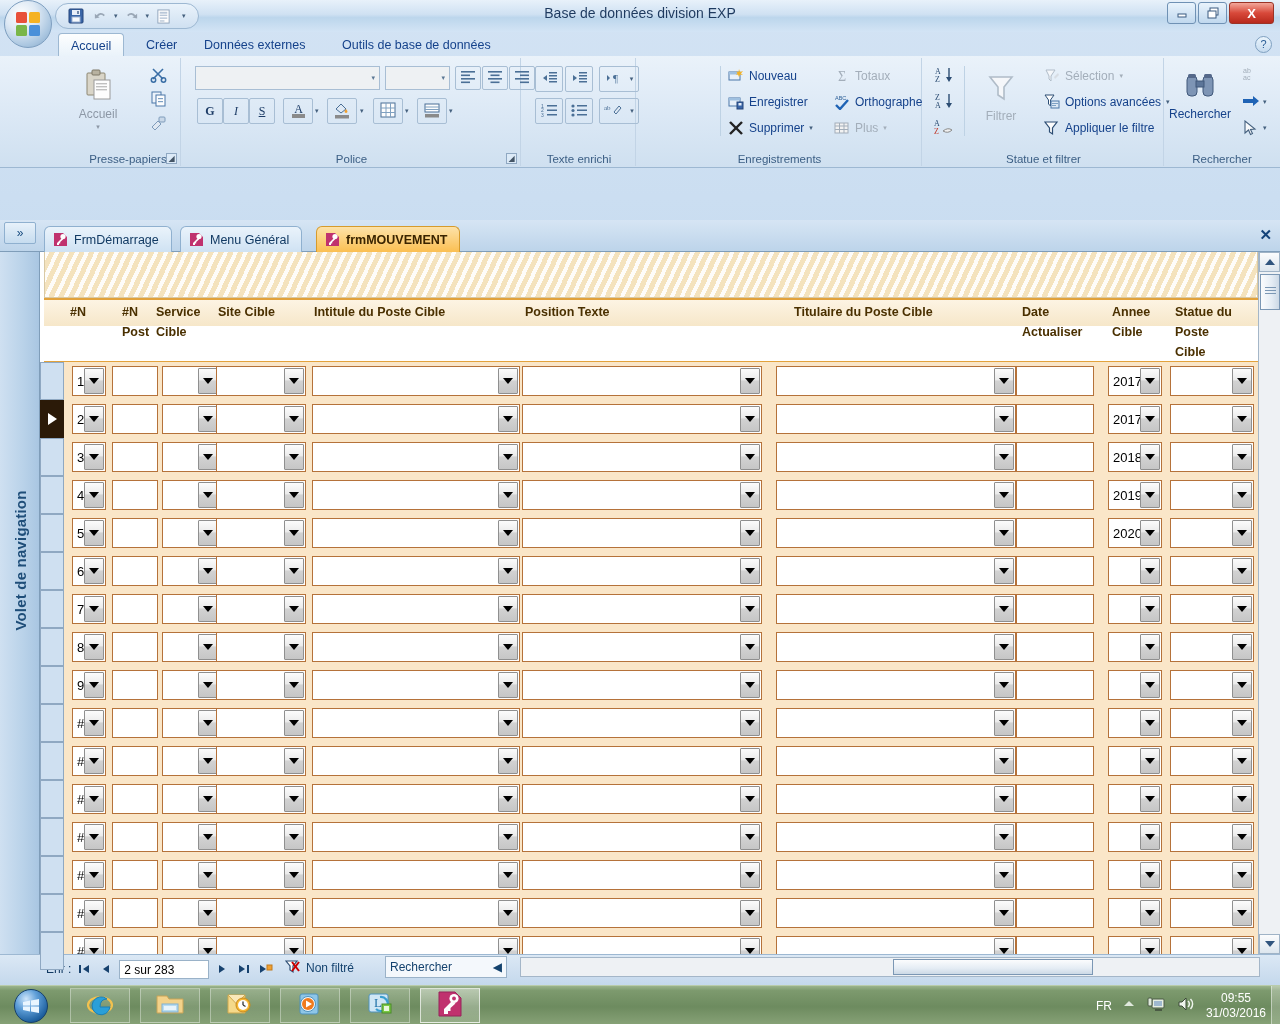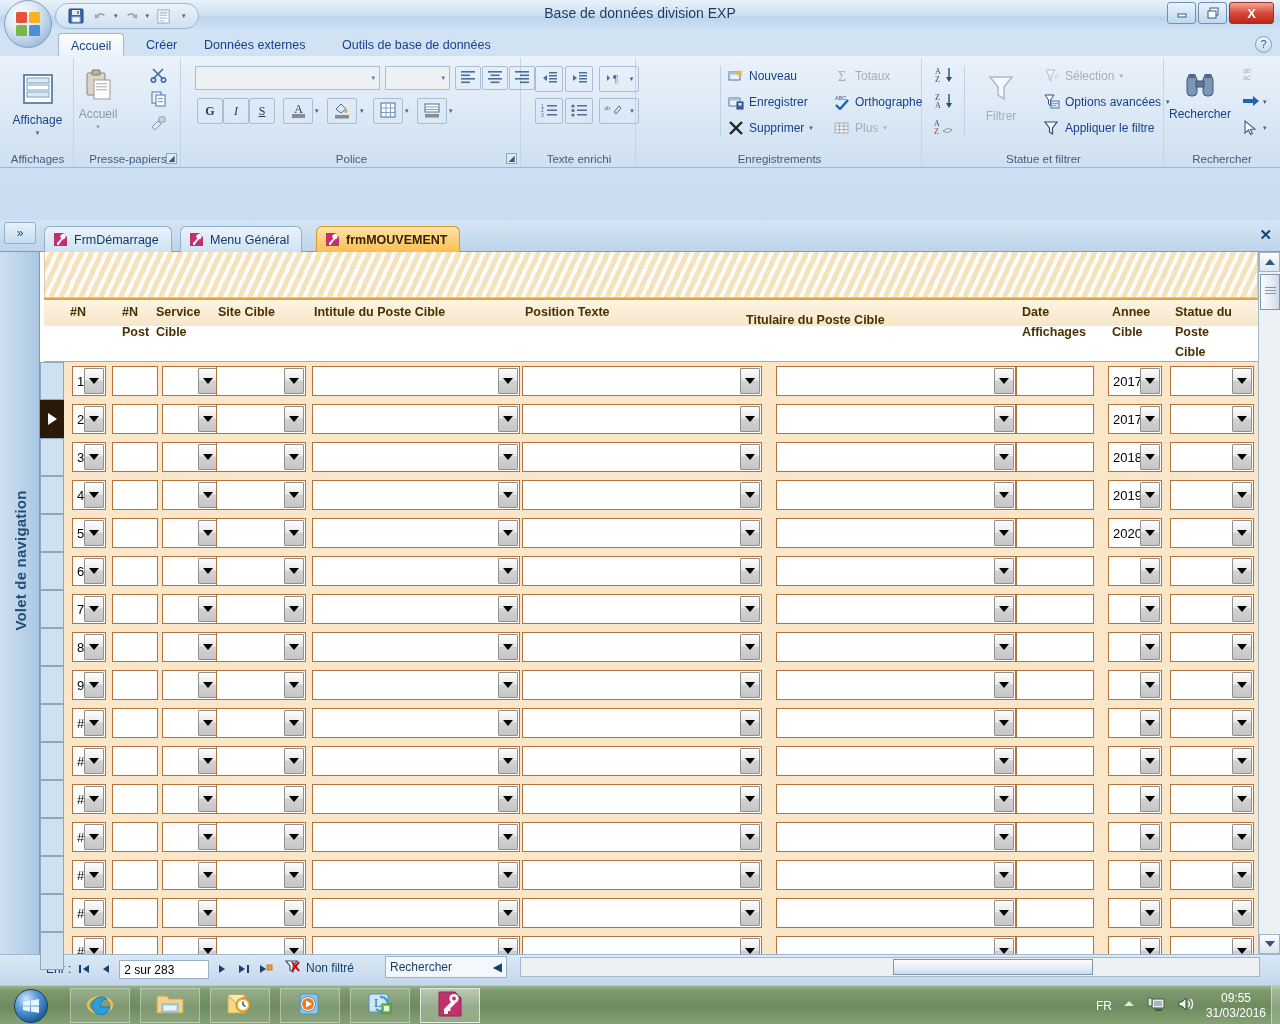--- a/index.html
+++ b/index.html
@@ -437,37 +437,20 @@
   <div class="tabstrip">
     <div class="rtab active" style="left:58px">Accueil</div>
     <div class="rtab" style="left:134px">Créer</div>
     <div class="rtab" style="left:192px">Données externes</div>
     <div class="rtab" style="left:330px">Outils de base de données</div>
     <div class="help-q">?</div>
   </div>
 
   <div class="ribbon">
 
-    <div class="grp" style="left:2px; width:72px">
-      <div class="grp-body">
-        <div class="bigbtn" style="top:6px">
-          <div class="ico">
-            <svg width="38" height="38" viewBox="0 0 38 38">
-              <rect x="5" y="5" width="28" height="28" fill="#fbfdff" stroke="#4a6f96" stroke-width="1.6"></rect>
-              <rect x="8" y="8" width="22" height="5" fill="#dce8f4" stroke="#7fa0c0"></rect>
-              <rect x="8" y="15" width="22" height="5" fill="#fff" stroke="#7fa0c0"></rect>
-              <rect x="8" y="22" width="22" height="5" fill="#dce8f4" stroke="#7fa0c0"></rect>
-            </svg>
-          </div>
-          <div>Affichage</div>
-          <div class="caret" style="margin-top:2px">▾</div>
-        </div>
-      </div>
-      <div class="grp-label">Affichages</div>
-    </div>
 
     <div class="grp" style="left:76px; width:105px">
       <div class="grp-body">
         <div class="bigbtn" style="top:4px; left:-28px; width:100px">
           <div class="ico">
             <svg width="34" height="34" viewBox="0 0 34 34">
               <rect x="6" y="5" width="18" height="22" rx="1" fill="#d9d5c8" stroke="#8d8772"></rect>
               <rect x="11" y="2" width="8" height="5" rx="1" fill="#b8b2a0" stroke="#7e7866"></rect>
               <rect x="13" y="12" width="16" height="19" fill="#fdfdfd" stroke="#9a9a9a"></rect>
               <rect x="15" y="15" width="11" height="1.4" fill="#c0c0c0"></rect>
@@ -933,26 +916,26 @@
           </div>
           <div class="hdr-cell" style="left: 174px; width: 90px;">
             <span>Site Cible</span>
           </div>
           <div class="hdr-cell" style="left: 270px; width: 200px;">
             <span>Intitule du Poste Cible</span>
           </div>
           <div class="hdr-cell" style="left: 481px; width: 120px;">
             <span>Position Texte</span>
           </div>
-          <div class="hdr-cell" style="left: 702px; width: 170px; margin-top: 8px;">
+          <div class="hdr-cell" style="left: 750px; width: 170px;">
             <span>Titulaire du Poste Cible</span>
           </div>
           <div class="hdr-cell" style="left: 978px; width: 82px;">
             <span>Date</span>
-            <span>Affichages</span>
+            <span>Actualiser</span>
           </div>
           <div class="hdr-cell" style="left: 1068px; width: 52px;">
             <span>Annee</span>
             <span>Cible</span>
           </div>
           <div class="hdr-cell" style="left: 1131px; width: 70px;">
             <span>Statue du</span>
             <span>Poste</span>
             <span>Cible</span>
           </div>

